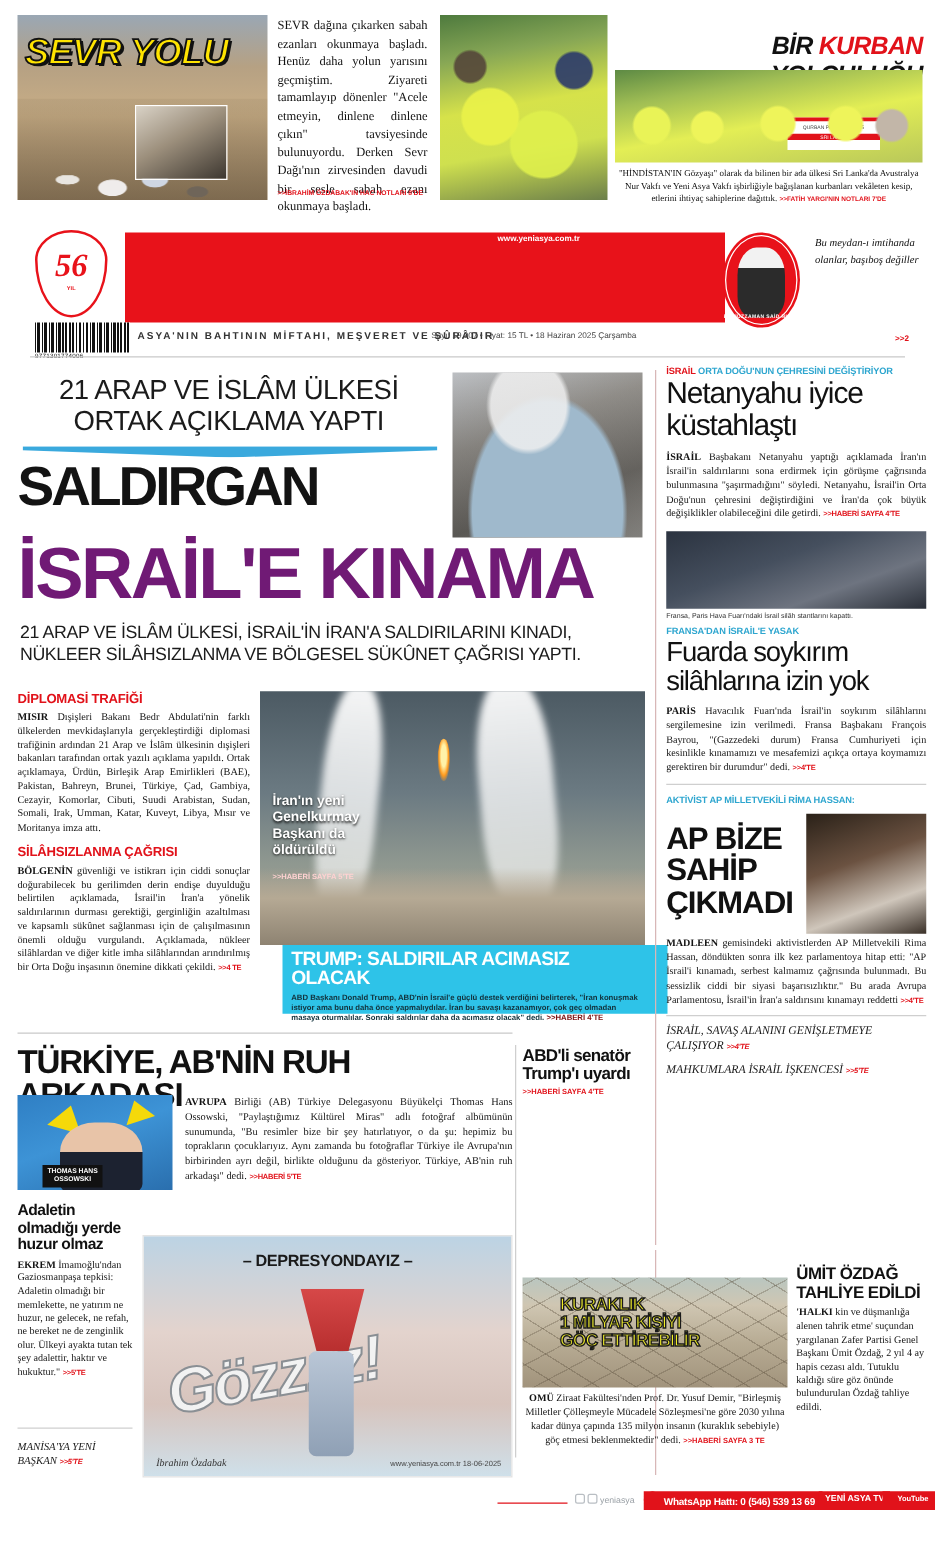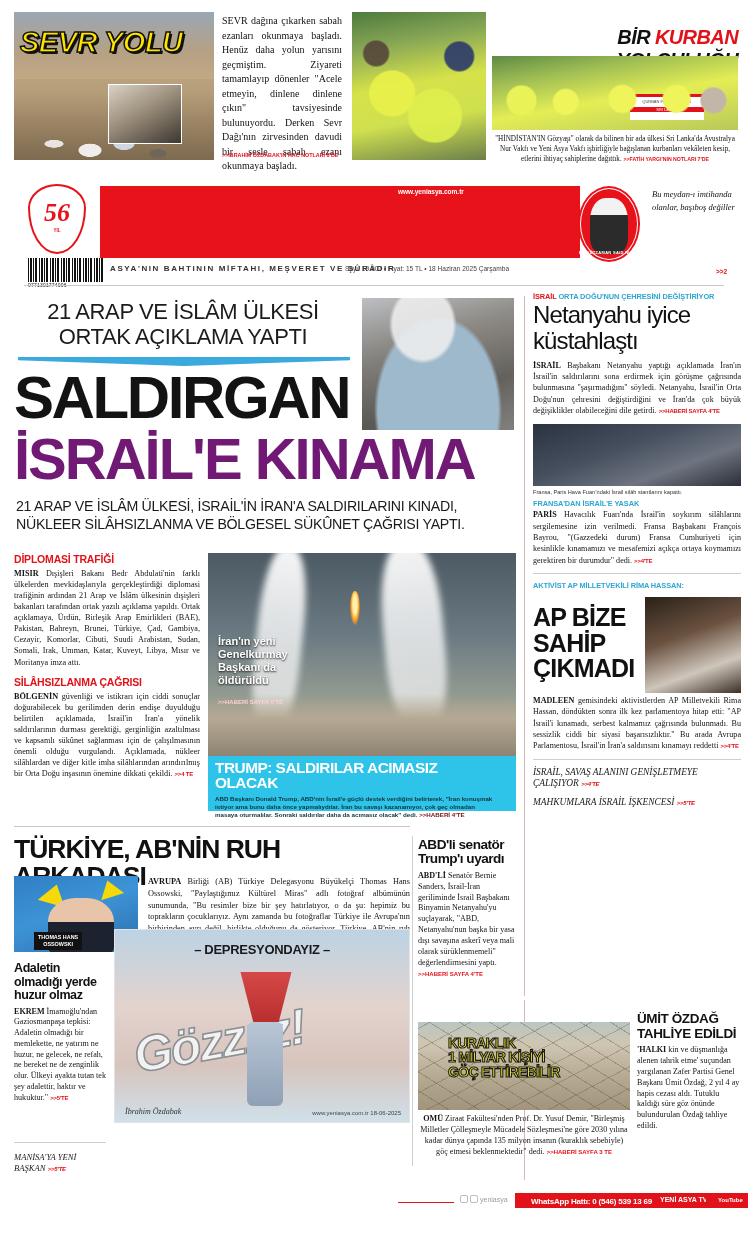--- a/index.html
+++ b/index.html
@@ -189,21 +189,21 @@
   }
   .lead-photo:after{
     content:""; position:absolute; inset:0;
     background:
       radial-gradient(ellipse at 40% 20%, rgba(240,240,240,.85) 0 30px, transparent 34px),
       radial-gradient(ellipse at 50% 85%, #9fb9cc 0 60px, transparent 64px),
       linear-gradient(0deg, rgba(30,30,30,.25), rgba(255,255,255,.05));
   }
   .headline1{
     position:absolute; left:14px; top:76px;
-    font-family:"Liberation Sans",sans-serif; font-weight:bold; font-size:60px;
+    font-family:"Liberation Sans",sans-serif; font-weight:bold; font-size:44px;
     letter-spacing:-2.4px; color:#131313; line-height:1;
   }
   .headline2{
     position:absolute; left:14px; top:138px;
     font-family:"Liberation Sans",sans-serif; font-weight:bold; font-size:58px;
     letter-spacing:-2px; color:#701a75; line-height:1;
   }
   .lead-sub{
     position:absolute; left:16px; top:206px; width:494px;
     font-family:"Liberation Sans",sans-serif; font-size:14.2px; line-height:1.24;
@@ -251,21 +251,21 @@
     position:absolute; left:10px; top:82px; width:82px;
     font-family:"Liberation Sans",sans-serif; font-weight:bold; font-size:11px;
     line-height:1.18; color:#fff; text-shadow:0 1px 2px rgba(0,0,0,.85);
   }
   .rocket-cap-ref{
     position:absolute; left:10px; top:146px;
     font-family:"Liberation Sans",sans-serif; font-weight:bold; font-size:6px; color:#fff;
   }
   .rocket-cap-ref span{ color:#ffd2d2; }
   .trump-band{
-    position:absolute; left:0; top:203px; width:308px; height:55px; background:#2ec3e8;
+    position:absolute; left:18px; top:203px; width:308px; height:55px; background:#2ec3e8;
     padding:4px 21px 0 7px;
   }
   .trump-band h3{
     font-family:"Liberation Sans",sans-serif; font-weight:bold; font-size:15.4px;
     color:#fff; letter-spacing:-0.5px; line-height:1;
   }
   .trump-band p{
     margin-top:4px;
     font-family:"Liberation Sans",sans-serif; font-weight:bold; font-size:6.2px;
     line-height:1.33; color:#12323c;
@@ -373,21 +373,21 @@
   .adalet p{ font-family:"Liberation Serif",serif; font-size:8.1px; line-height:1.33; color:#141414;}
   .adalet p b{ font-weight:bold; }
   .manisa{
     position:absolute; left:14px; top:1152px; width:96px;
     font-family:"Liberation Serif",serif; font-style:italic; font-size:8.6px;
     line-height:1.25; color:#1b1b1b;
   }
   .hr-ad{ position:absolute; left:14px; top:1142px; width:92px; height:1px; background:#cfcfcf;}
 
   .cartoon{
-    position:absolute; left:114px; top:929px; width:296px; height:194px;
+    position:absolute; left:114px; top:988px; width:296px; height:194px;
     background:linear-gradient(180deg,#bcd3e4 0%, #e3d3cd 40%, #d7c4bd 70%, #cfe0ea 100%);
     overflow:hidden; border:1px solid #e3e3e3;
   }
   .cartoon .ctitle{
     position:absolute; left:0; top:12px; width:100%; text-align:center;
     font-family:"Liberation Sans",sans-serif; font-weight:bold; font-size:13px;
     letter-spacing:-0.3px; color:#1a1a1a;
   }
   .cartoon .goz{
     position:absolute; left:18px; top:82px;
@@ -586,20 +586,21 @@
   <div class="vline2"></div>
   <div class="rcol">
 
     <div class="eyebrow"><span class="r">İSRAİL</span><span> ORTA DOĞU'NUN ÇEHRESİNİ DEĞİŞTİRİYOR</span></div>
     <div class="rhead">Netanyahu iyice küstahlaştı</div>
     <div class="body-r"><b>İSRAİL</b><span> Başbakanı Netanyahu yaptığı açıklamada İran'ın İsrail'in saldırılarını sona erdirmek için görüşme çağrısında bulunmasına "şaşırmadığını" söyledi. Netanyahu, İsrail'in Orta Doğu'nun çehresini değiştirdiğini ve İran'da çok büyük değişiklikler olabileceğini dile getirdi.</span> <span class="ref">&gt;&gt;HABERİ SAYFA 4'TE</span></div>
 
     <div class="fair-photo"></div>
     <div class="photo-cap">Fransa, Paris Hava Fuarı'ndaki İsrail silâh stantlarını kapattı.</div>
     <div class="eyebrow">FRANSA'DAN İSRAİL'E YASAK</div>
+    <div class="rhead small">Fuarda soykırım silâhlarına izin yok</div>
     <div class="body-r"><b>PARİS</b><span> Havacılık Fuarı'nda İsrail'in soykırım silâhlarını sergilemesine izin verilmedi. Fransa Başbakanı François Bayrou, "(Gazzedeki durum) Fransa Cumhuriyeti için kesinlikle kınamamızı ve mesafemizi açıkça ortaya koymamızı gerektiren bir durumdur" dedi.</span> <span class="ref">&gt;&gt;4'TE</span></div>
 
     <div class="hr-r"></div>
 
     <div class="eyebrow">AKTİVİST AP MİLLETVEKİLİ RİMA HASSAN:</div>
     <div class="ap-block">
       <div class="ap-photo"></div>
       <div class="ap-head">AP BİZE SAHİP ÇIKMADI</div>
     </div>
     <div class="body-r"><b>MADLEEN</b><span> gemisindeki aktivistlerden AP Milletvekili Rima Hassan, döndükten sonra ilk kez parlamentoya hitap etti: "AP İsrail'i kınamadı, serbest kalmamız çağrısında bulunmadı. Bu sessizlik ciddi bir siyasi başarısızlıktır." Bu arada Avrupa Parlamentosu, İsrail'in İran'a saldırısını kınamayı reddetti</span> <span class="ref">&gt;&gt;4'TE</span></div>
@@ -644,21 +645,20 @@
     <div class="goz">Gözzzz!</div>
     <div class="bucket"></div>
     <div class="body"></div>
     <div class="sign">İbrahim Özdabak</div>
     <div class="url"><span>www.yeniasya.com.tr</span> <span>18-06-2025</span></div>
   </div>
 
   <div class="vline3"></div>
   <div class="senator">
     <h4>ABD'li senatör Trump'ı uyardı</h4>
-    <p><b>ABD'Lİ</b><span> Senatör Bernie Sanders, İsrail-İran geriliminde İsrail Başbakanı Binyamin Netanyahu'yu suçlayarak, "ABD, Netanyahu'nun başka bir yasa dışı savaşına askerî veya mali olarak sürüklenmemeli" değerlendirmesini yaptı.</span></p>
     <div class="refline"><span>&gt;&gt;HABERİ SAYFA 4'TE</span></div>
   </div>
 
   <div class="kuraklik">
     <div class="kur-photo">
       <div class="kur-title">
         <span>KURAKLIK</span><br>
         <span>1 MİLYAR KİŞİYİ</span><br>
         <span>GÖÇ ETTİREBİLİR</span>
       </div>

